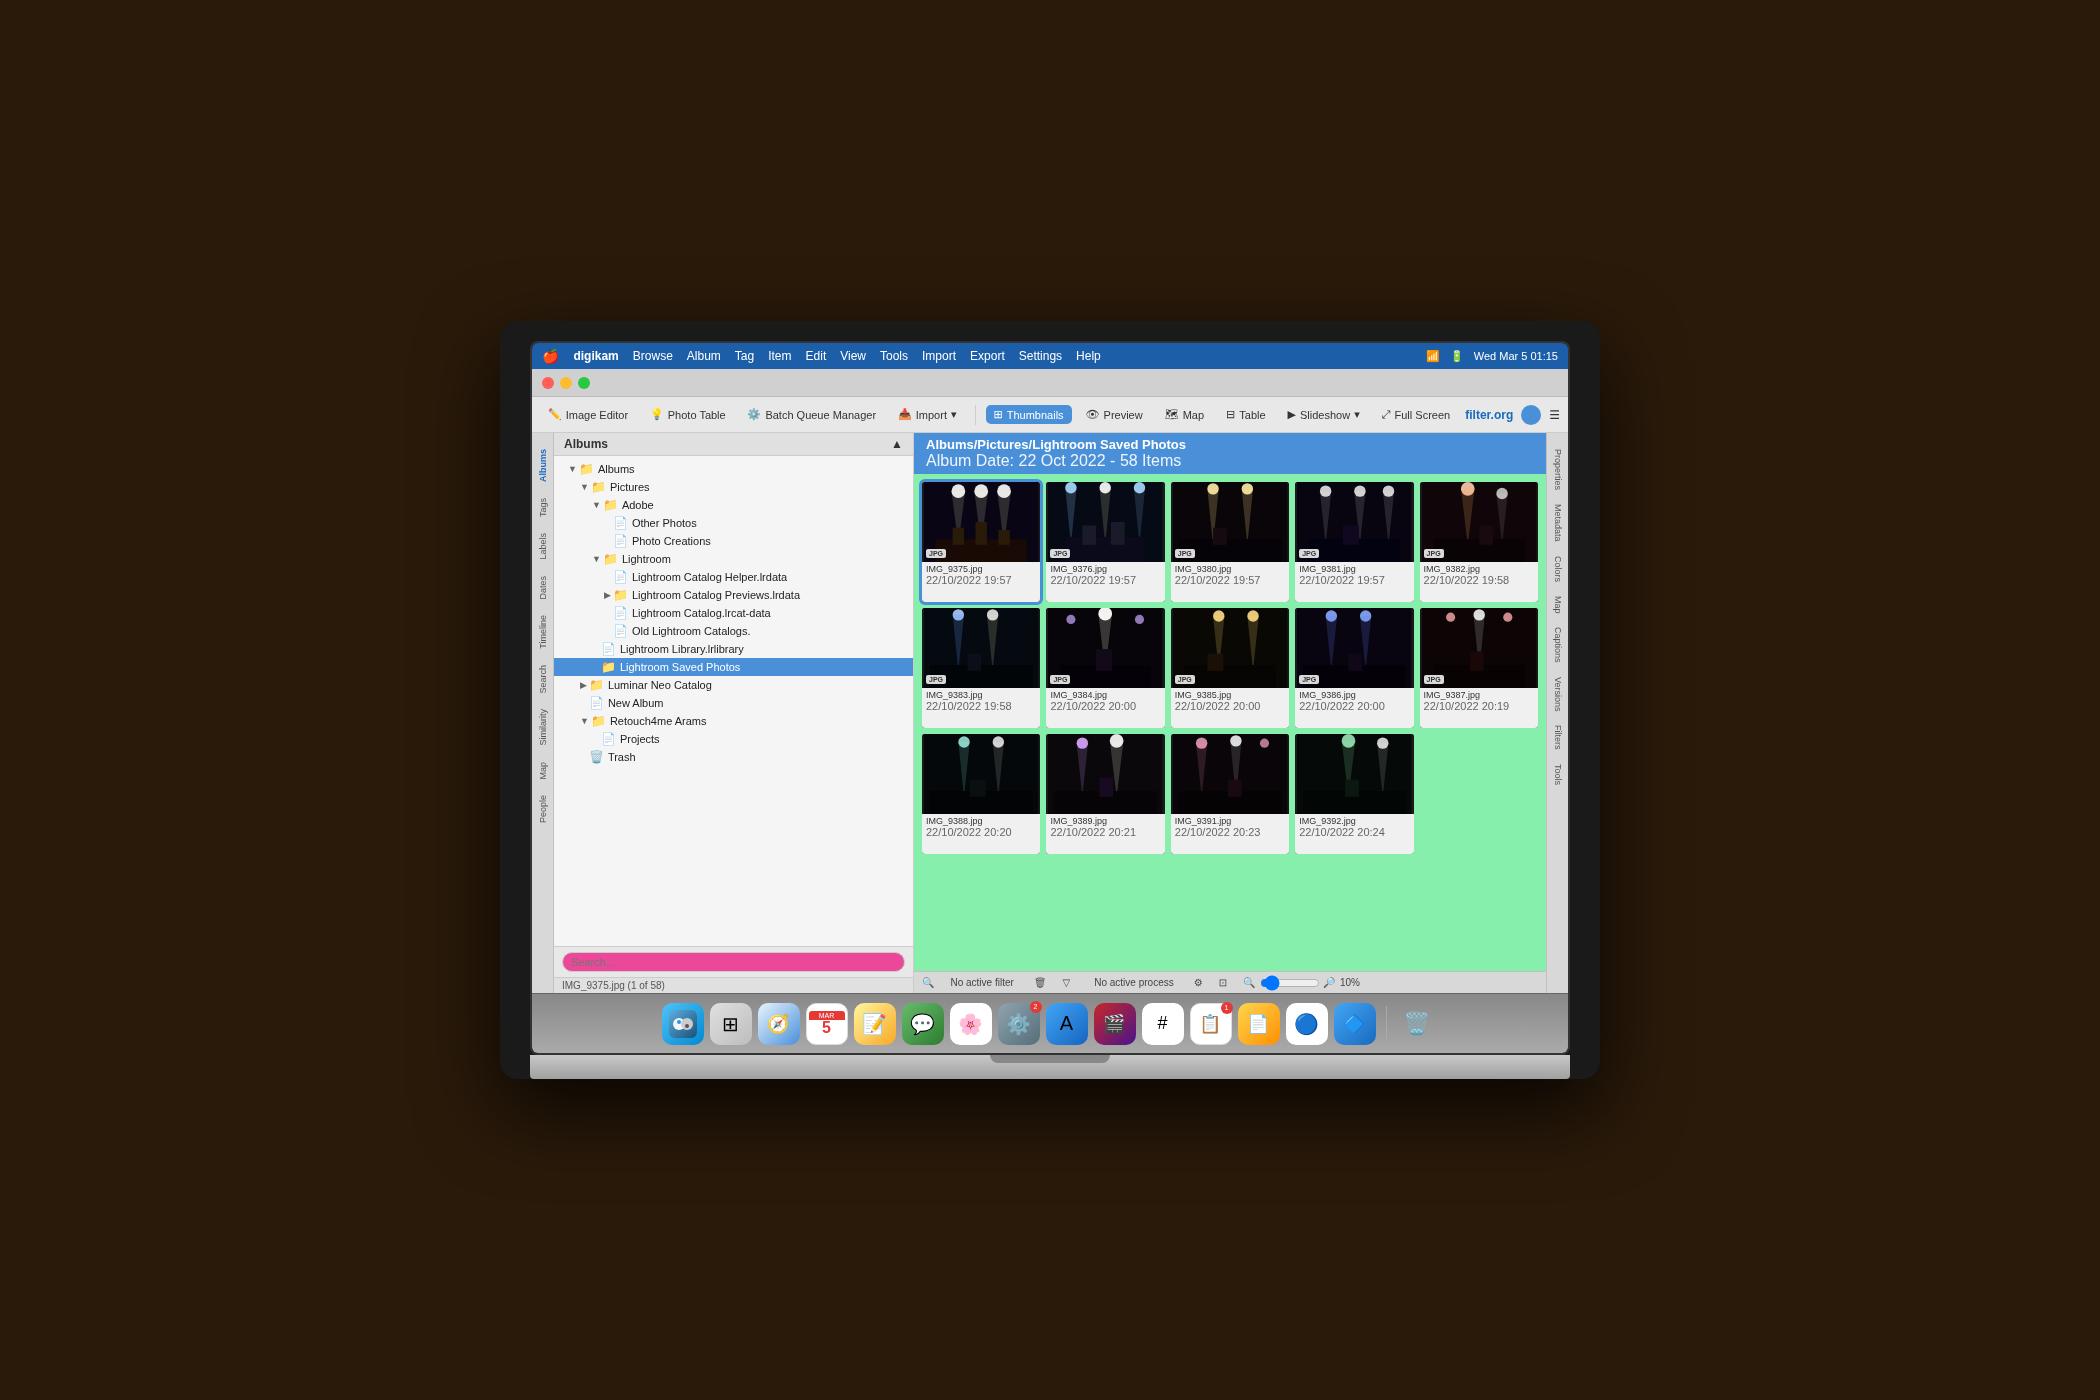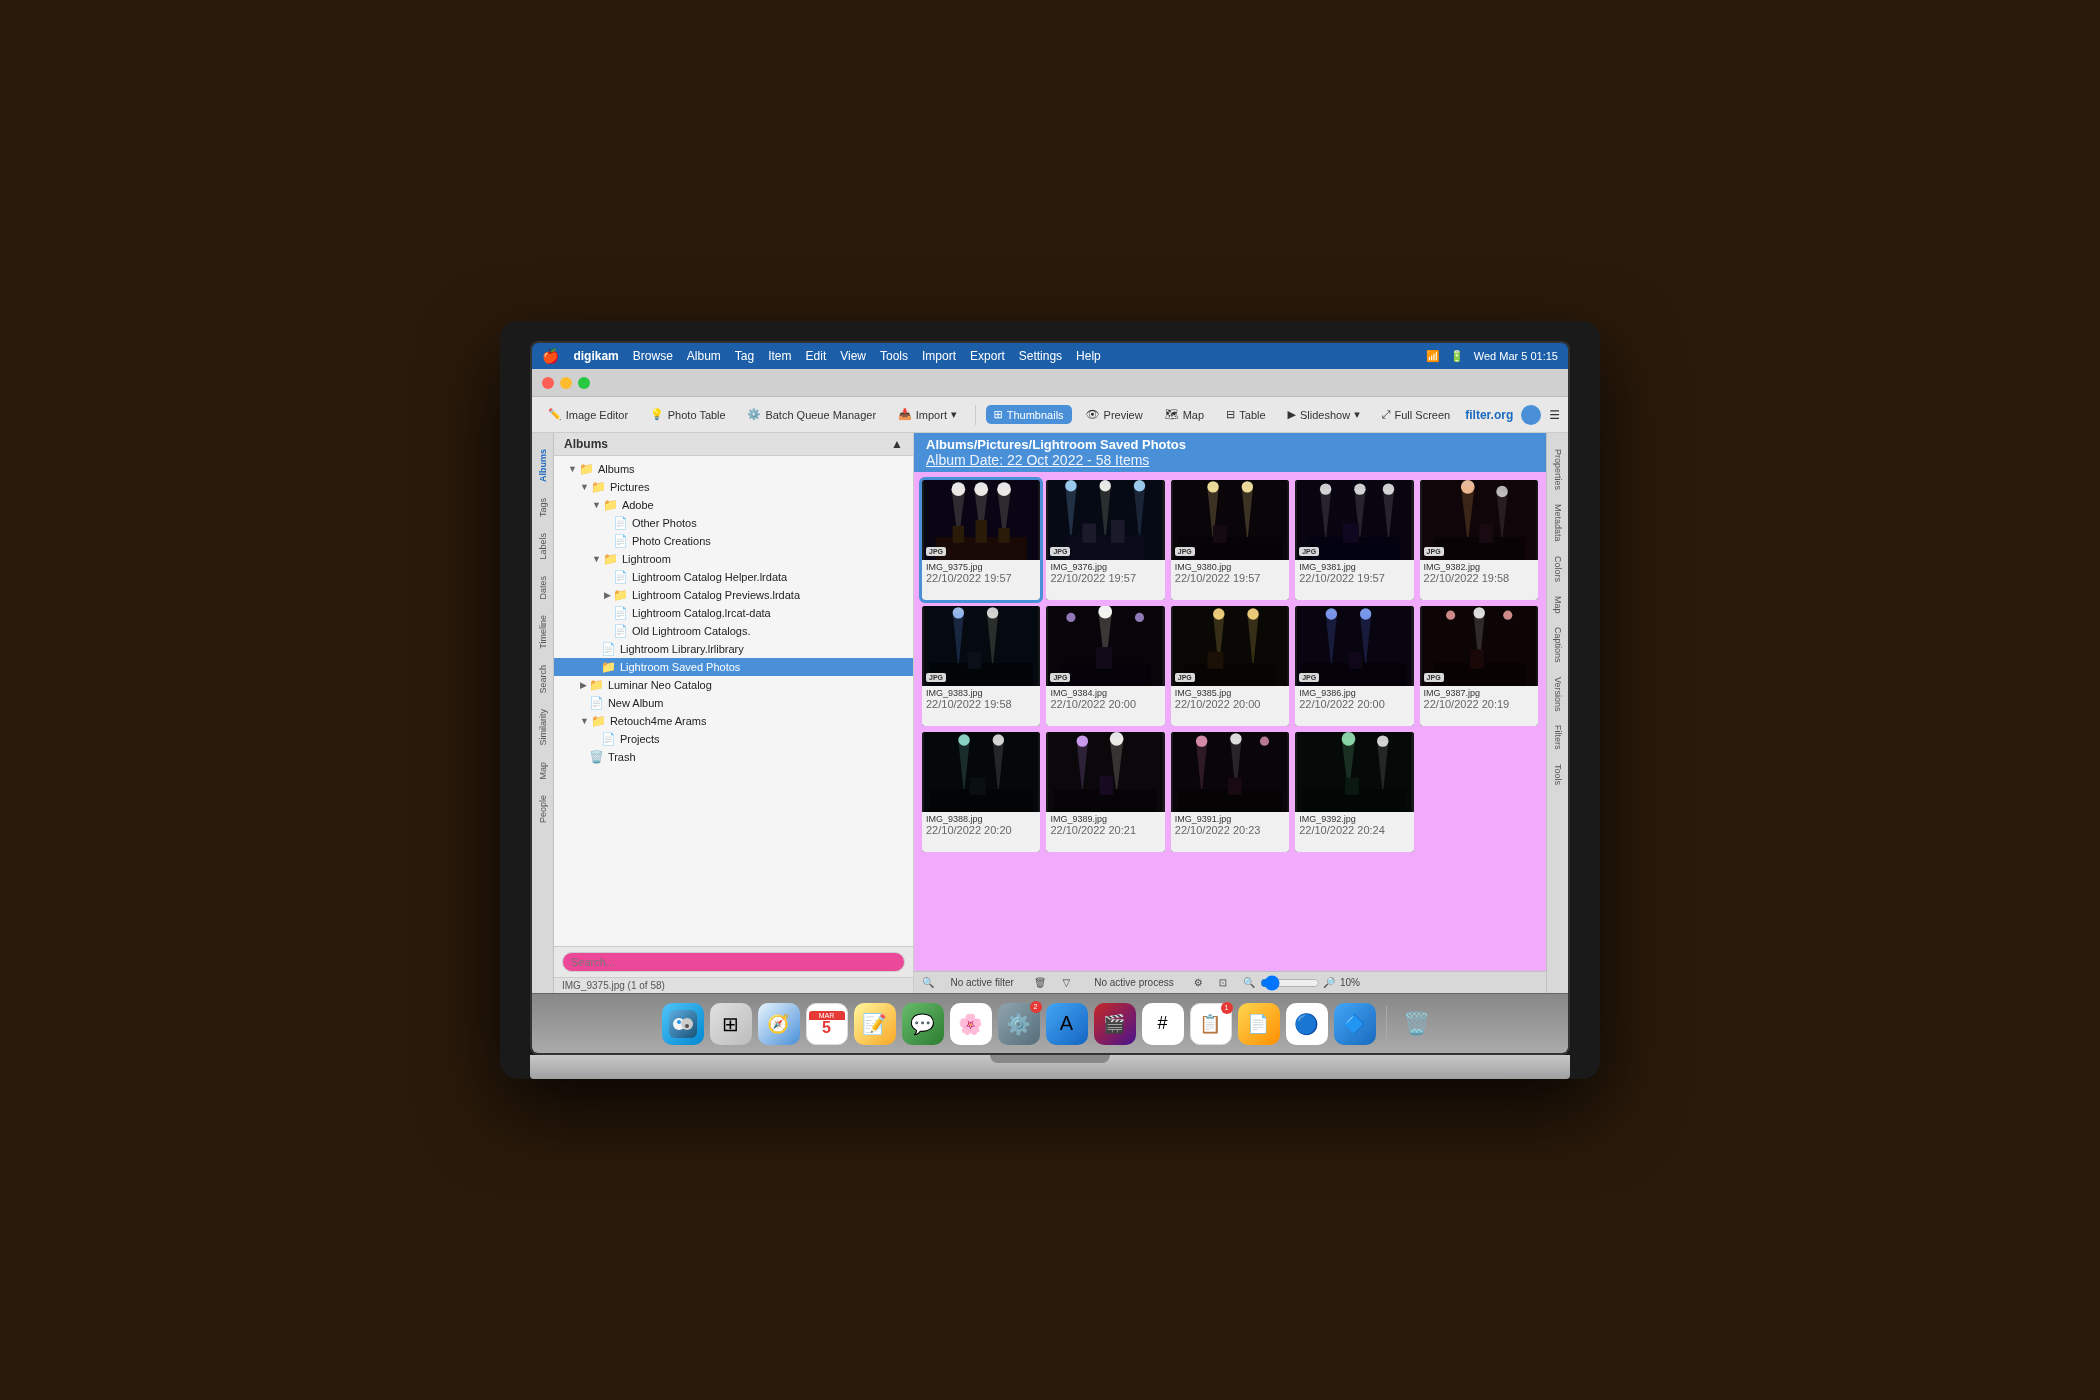--- a/index.html
+++ b/index.html
@@ -151,29 +151,29 @@
       padding: 2px 8px;
       font-size: 10px;
       color: #555;
       border-top: 1px solid #ccc;
     }
     
     .content-area {
       flex: 1;
       display: flex;
       flex-direction: column;
-      background: #f0abfc;
+      background: #86efac;
     }
     .content-header {
       background: #4a90d9;
       color: white;
       padding: 4px 12px;
     }
     .content-header-title { font-size: 13px; font-weight: 600; }
-    .content-header-sub { font-size: 14px; opacity: 0.9; text-decoration: underline; }
+    .content-header-sub { font-size: 16px; opacity: 0.9; }
     .photo-grid {
       flex: 1;
       overflow-y: auto;
       padding: 8px;
       display: grid;
       grid-template-columns: repeat(5, 1fr);
       gap: 6px;
       align-content: start;
     }
     .photo-thumb {

